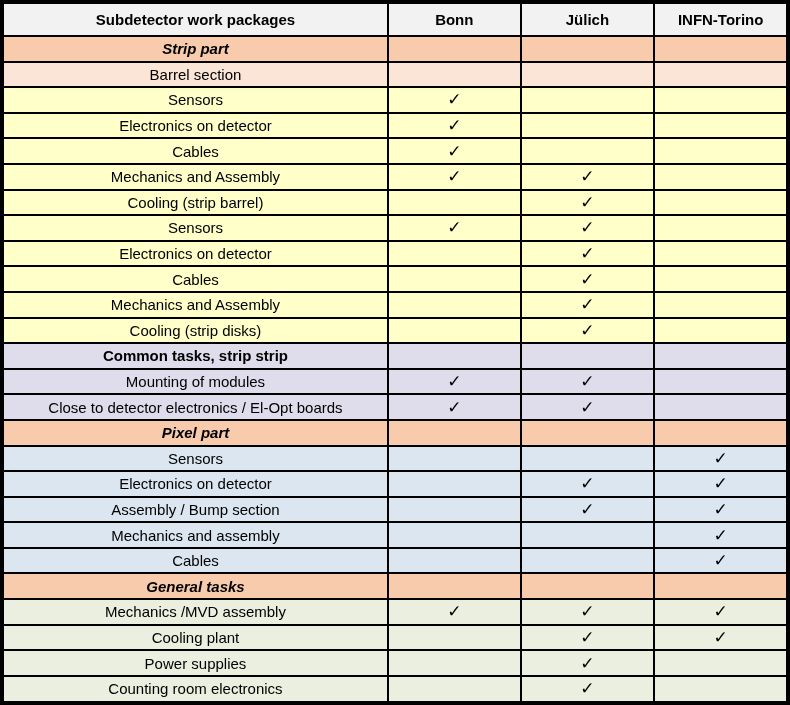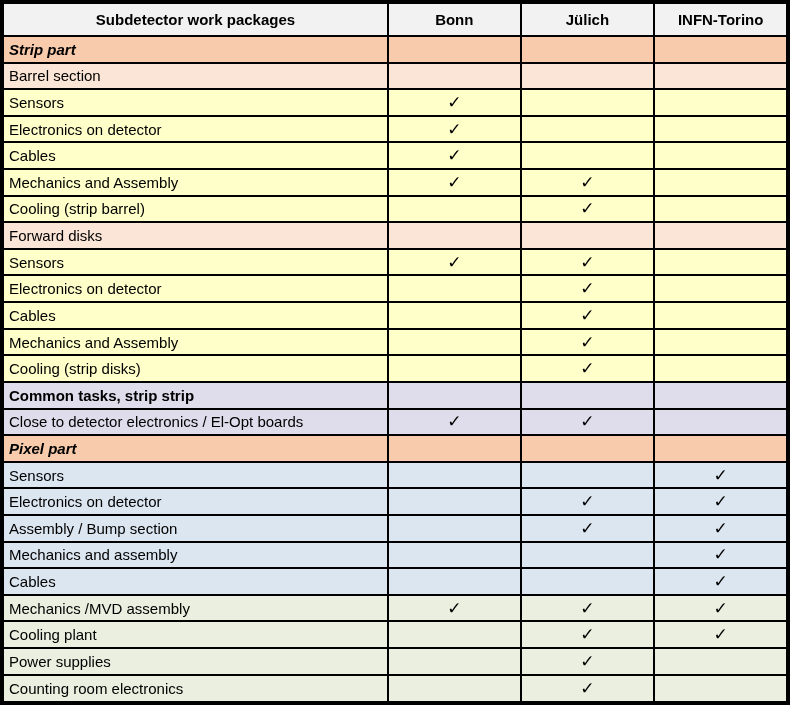--- a/index.html
+++ b/index.html
@@ -28,21 +28,21 @@
     border:2px solid var(--grid);
     overflow:hidden;white-space:nowrap;
     vertical-align:middle;
   }
   thead th{
     background:var(--header-bg);
     font-weight:bold;font-size:15px;
     text-align:center;height:31px;
     padding:0 4px;
   }
-  td.label{font-size:15px;padding:0 5px;text-align:left;margin-top:48px;}
+  td.label{font-size:15px;padding:0 5px;text-align:center;margin-top:48px;}
   td.check{text-align:center;font-weight:bold;font-size:17px;padding:0;line-height:1;}
   tr.section-major td{background:var(--section-major-bg);font-weight:bold;font-style:italic;}
   tr.section-minor td{background:var(--section-minor-bg);font-weight:normal;}
   tr.section-common td{background:var(--common-task-bg);font-weight:bold;}
   tr.task-yellow td{background:var(--strip-task-bg);}
   tr.task-lavender td{background:var(--common-task-bg);}
   tr.task-blue td{background:var(--pixel-task-bg);}
   tr.task-green td{background:var(--general-task-bg);}
 </style>
 </head>
@@ -99,26 +99,20 @@
         <td class="check"><span>✓</span></td>
         <td class="check"><span>✓</span></td>
         <td class="check"></td>
       </tr>
       <tr class="task-yellow">
         <td class="label">Cooling (strip barrel)</td>
         <td class="check"></td>
         <td class="check"><span>✓</span></td>
         <td class="check"></td>
       </tr>
-      <tr class="section-minor">
-        <td class="label">Forward disks</td>
-        <td class="check"></td>
-        <td class="check"></td>
-        <td class="check"></td>
-      </tr>
       <tr class="task-yellow">
         <td class="label">Sensors</td>
         <td class="check"><span>✓</span></td>
         <td class="check"><span>✓</span></td>
         <td class="check"></td>
       </tr>
       <tr class="task-yellow">
         <td class="label">Electronics on detector</td>
         <td class="check"></td>
         <td class="check"><span>✓</span></td>
@@ -142,20 +136,26 @@
         <td class="check"><span>✓</span></td>
         <td class="check"></td>
       </tr>
       <tr class="section-common">
         <td class="label">Common tasks, strip strip</td>
         <td class="check"></td>
         <td class="check"></td>
         <td class="check"></td>
       </tr>
       <tr class="task-lavender">
+        <td class="label">Mounting of modules</td>
+        <td class="check"><span>✓</span></td>
+        <td class="check"><span>✓</span></td>
+        <td class="check"></td>
+      </tr>
+      <tr class="task-lavender">
         <td class="label">Close to detector electronics / El-Opt boards</td>
         <td class="check"><span>✓</span></td>
         <td class="check"><span>✓</span></td>
         <td class="check"></td>
       </tr>
       <tr class="section-major">
         <td class="label">Pixel part</td>
         <td class="check"></td>
         <td class="check"></td>
         <td class="check"></td>
@@ -182,20 +182,26 @@
         <td class="label">Mechanics and assembly</td>
         <td class="check"></td>
         <td class="check"></td>
         <td class="check"><span>✓</span></td>
       </tr>
       <tr class="task-blue">
         <td class="label">Cables</td>
         <td class="check"></td>
         <td class="check"></td>
         <td class="check"><span>✓</span></td>
+      </tr>
+      <tr class="section-major">
+        <td class="label">General tasks</td>
+        <td class="check"></td>
+        <td class="check"></td>
+        <td class="check"></td>
       </tr>
       <tr class="task-green">
         <td class="label">Mechanics /MVD assembly</td>
         <td class="check"><span>✓</span></td>
         <td class="check"><span>✓</span></td>
         <td class="check"><span>✓</span></td>
       </tr>
       <tr class="task-green">
         <td class="label">Cooling plant</td>
         <td class="check"></td>

